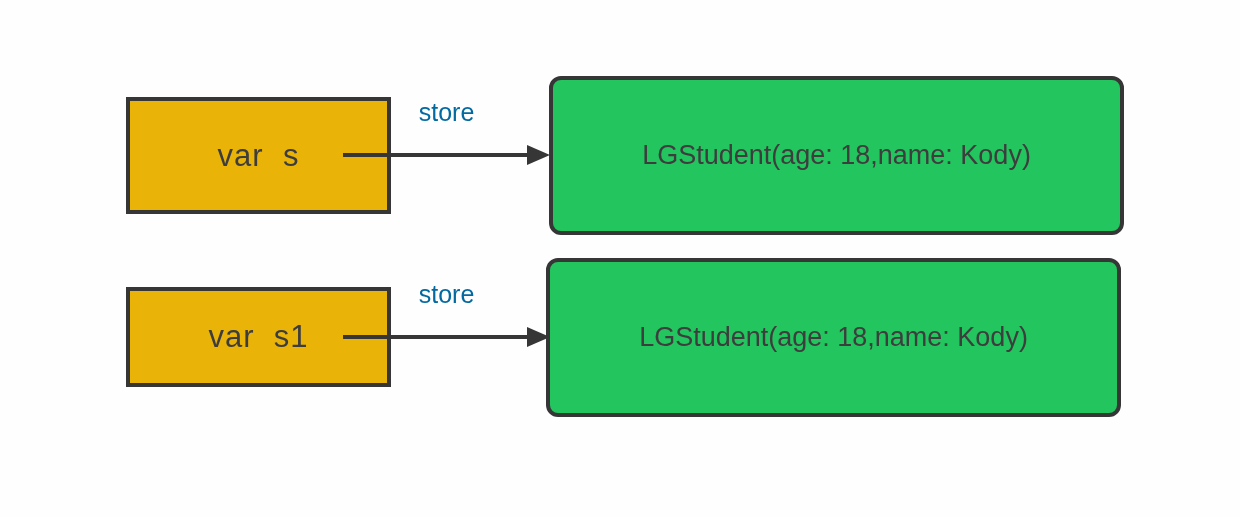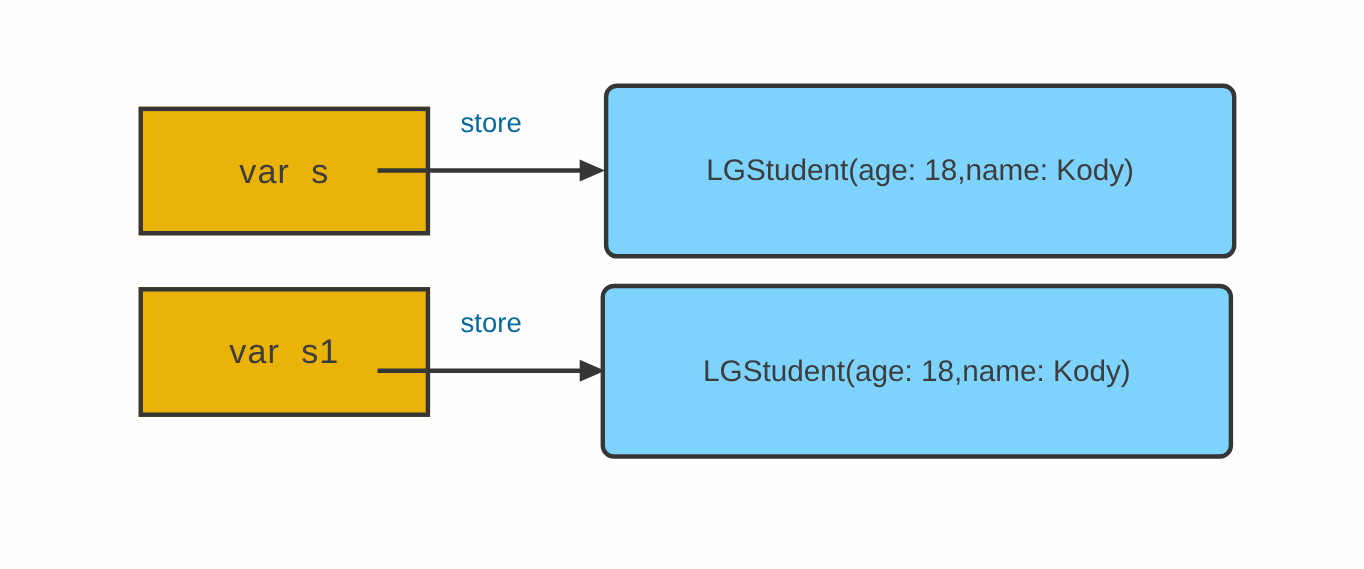--- a/index.html
+++ b/index.html
@@ -36,21 +36,21 @@
     white-space: pre;
     letter-spacing: 1px;
   }
   .object-box {
     position: absolute;
     width: 575px;
     height: 159px;
     border: 4px solid #363636;
     border-radius: 12px;
     box-sizing: border-box;
-    background: #7dd3fc;
+    background: #22c55e;
     display: flex;
     align-items: center;
     justify-content: center;
   }
   .object-box .label {
     font-size: 27px;
     color: #3d3d3d;
     white-space: pre;
   }
   .arrow-svg {
@@ -89,21 +89,21 @@
 
   <svg class="arrow-svg" style="top:140px;" viewBox="0 0 207 30">
     <line x1="0" y1="15" x2="186" y2="15" stroke="#363636" stroke-width="4"></line>
     <polygon points="184,5 207,15 184,25" fill="#363636"></polygon>
   </svg>
 
   <div class="object-box" style="left:549px; top:76px;">
     <span class="label">LGStudent(age: 18,name: Kody)</span>
   </div>
 
-  <div class="var-box" style="top:261px; height:118px;">
+  <div class="var-box" style="top:287px; height:100px;">
     <span class="label">var  s1</span>
   </div>
 
   <div class="store-label" style="top:280px;">store</div>
 
   <svg class="arrow-svg" style="top:322px;" viewBox="0 0 207 30">
     <line x1="0" y1="15" x2="186" y2="15" stroke="#363636" stroke-width="4"></line>
     <polygon points="184,5 207,15 184,25" fill="#363636"></polygon>
   </svg>
 

